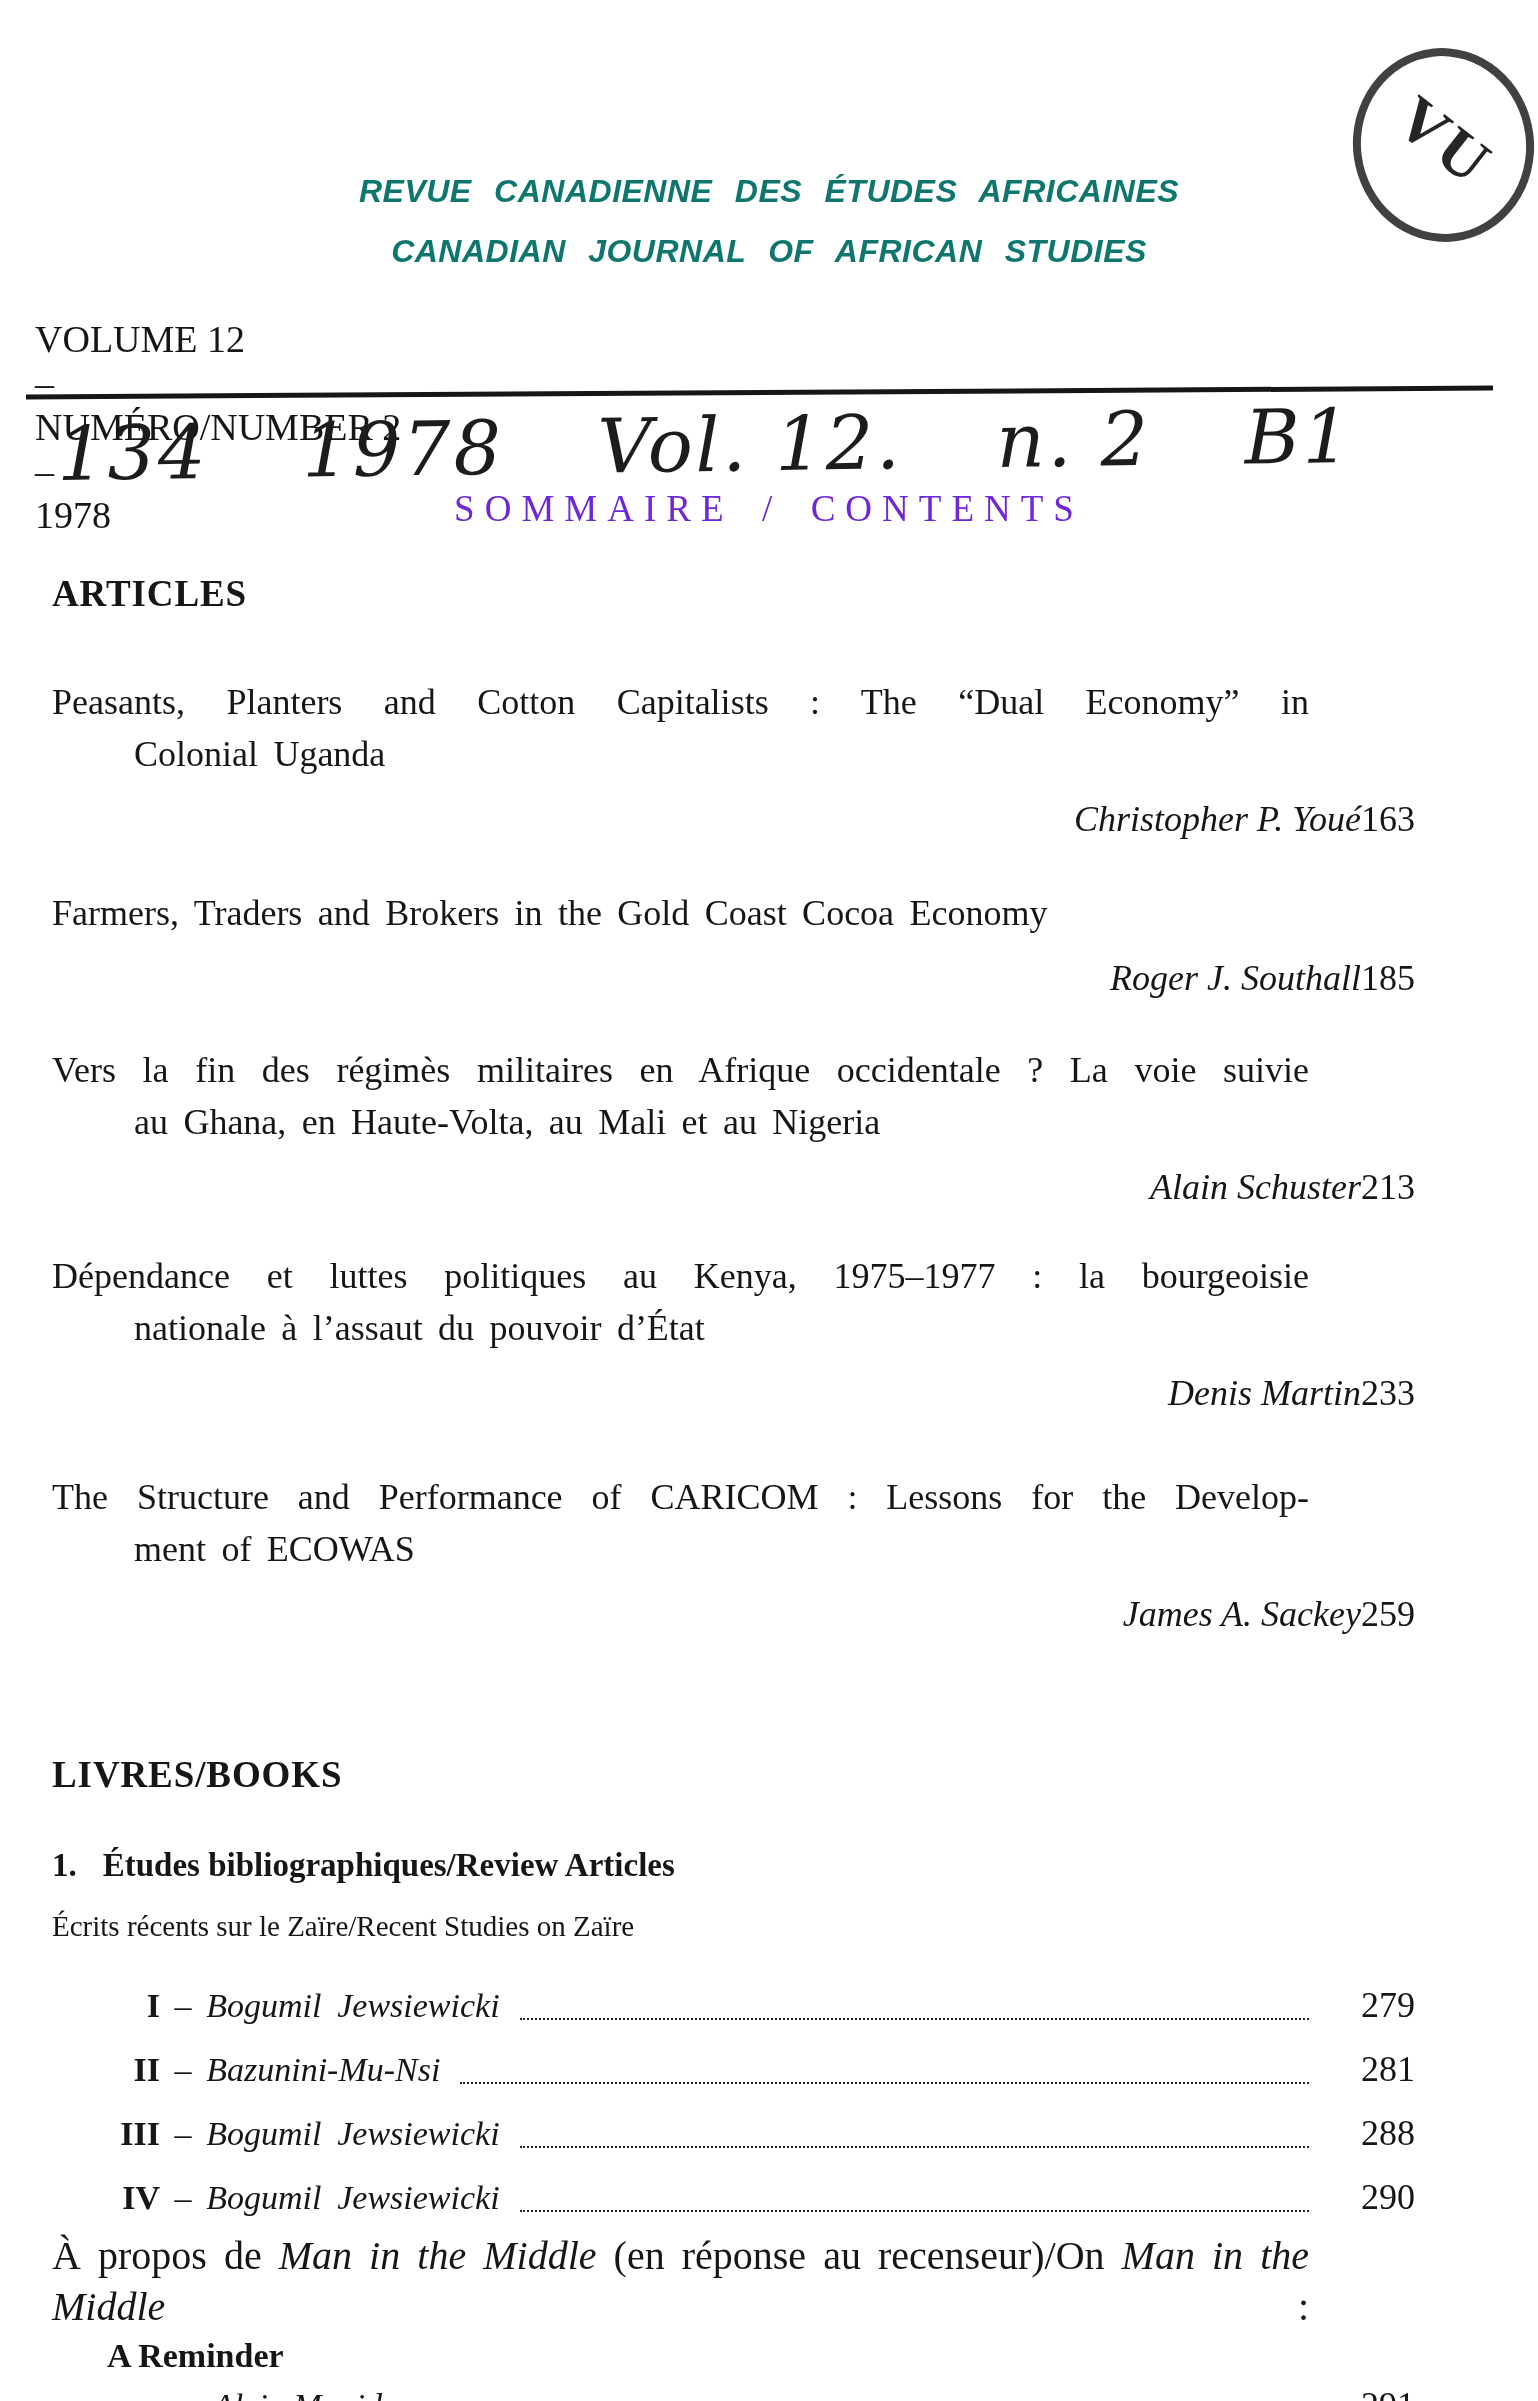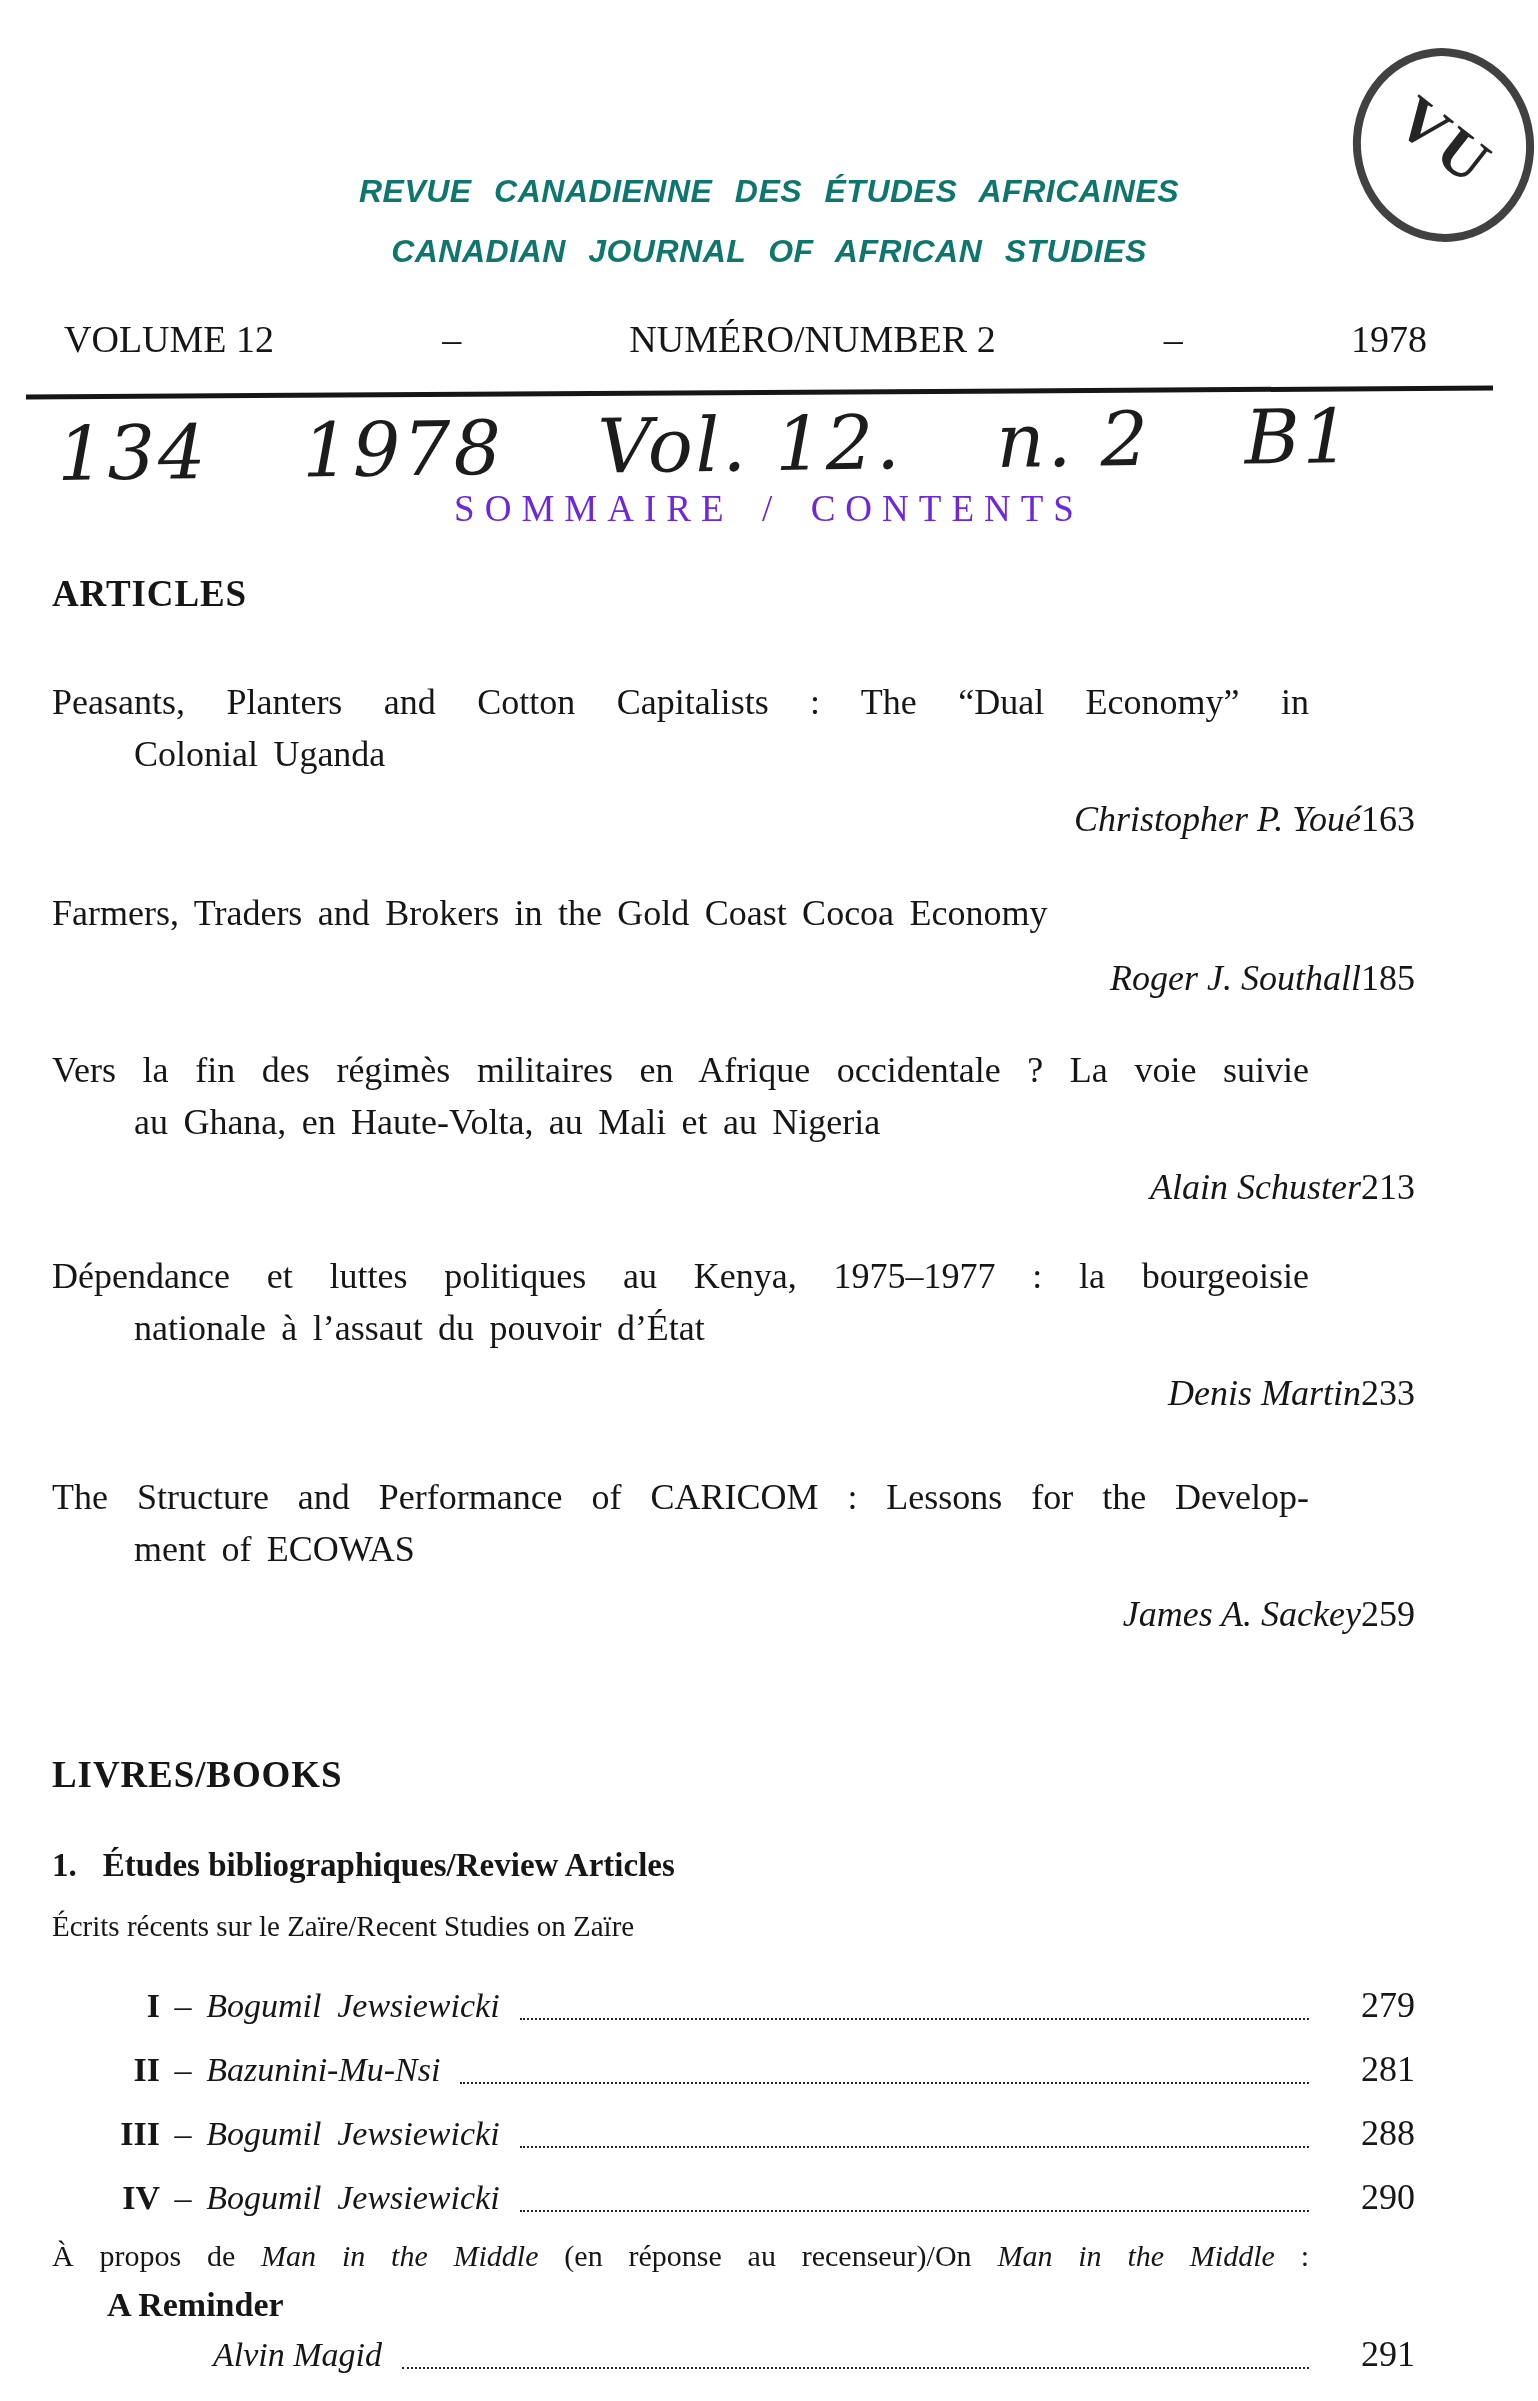--- a/index.html
+++ b/index.html
@@ -37,23 +37,23 @@
     font-family:"Liberation Sans", sans-serif;
     font-weight:bold;
     font-size:32px;line-height:60px;
     letter-spacing:0.5px;word-spacing:13px;
     color:#0f766e;
     font-style:italic;
   }
 
   
   .volrow{
-    position:absolute;left:64px;top:317px;width:1363px;
+    position:absolute;left:35px;top:317px;width:1363px;
     display:flex;justify-content:space-between;align-items:baseline;
-    font-size:38px;line-height:44px;
+    font-size:38px;line-height:44px;flex-direction:column;
   }
 
   .rule{
     position:absolute;left:26px;top:390px;width:1467px;height:4.6px;
     background:#161616;transform:rotate(-0.35deg);
   }
 
   
   .handwriting{
     position:absolute;left:57px;top:399px;width:1296px;
@@ -99,21 +99,21 @@
   .entries{margin-top:27.5px;}
   .entry{display:flex;align-items:baseline;font-size:34px;line-height:51px;margin-top:13px;}
   .entry:first-child{margin-top:0;}
   .entry .numeral{width:108px;text-align:right;font-weight:bold;}
   .entry .dash{margin:0 14.6px;}
   .entry .ename{font-style:italic;word-spacing:7.3px;}
   .leader{flex:1;border-bottom:2.7px dotted #222;align-self:flex-end;margin:0 18.3px 11px 20px;min-width:37px;}
   .entry .pageno{width:88px;text-align:right;}
 
   .reply{margin-top:7.3px;}
-  .replyline{font-size:30px;line-height:51px;word-spacing:5.5px;}
+  .replyline{font-size:40px;line-height:51px;word-spacing:5.5px;}
   .replyline .it{font-style:italic;}
   .reminder{font-size:34px;line-height:48px;padding-left:55px;font-weight:bold;}
   .replyauth{display:flex;align-items:flex-start;font-size:34px;line-height:51px;}
   .replyauth .author{padding-left:161px;}
   .replyauth .pageno{width:88px;text-align:right;}
 </style>
 </head>
 <body>
 
 <div class="page">

